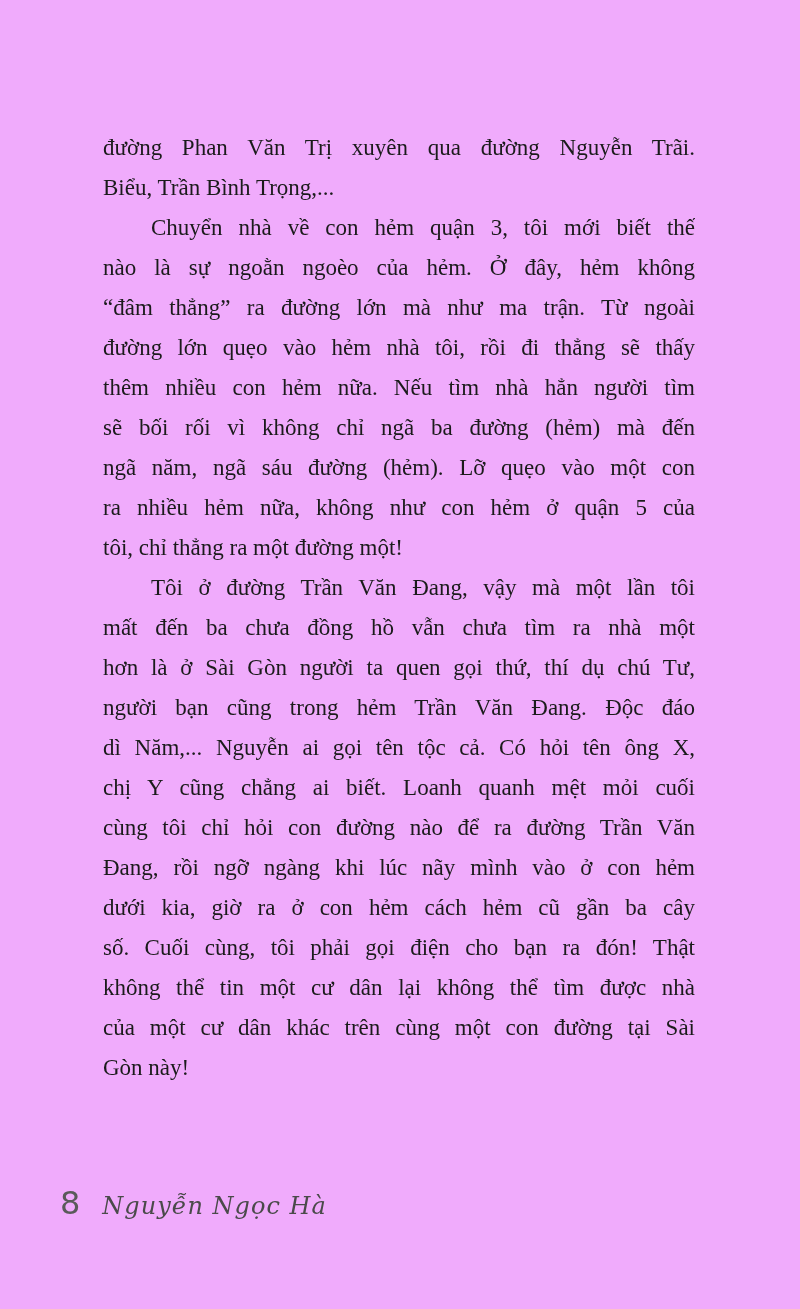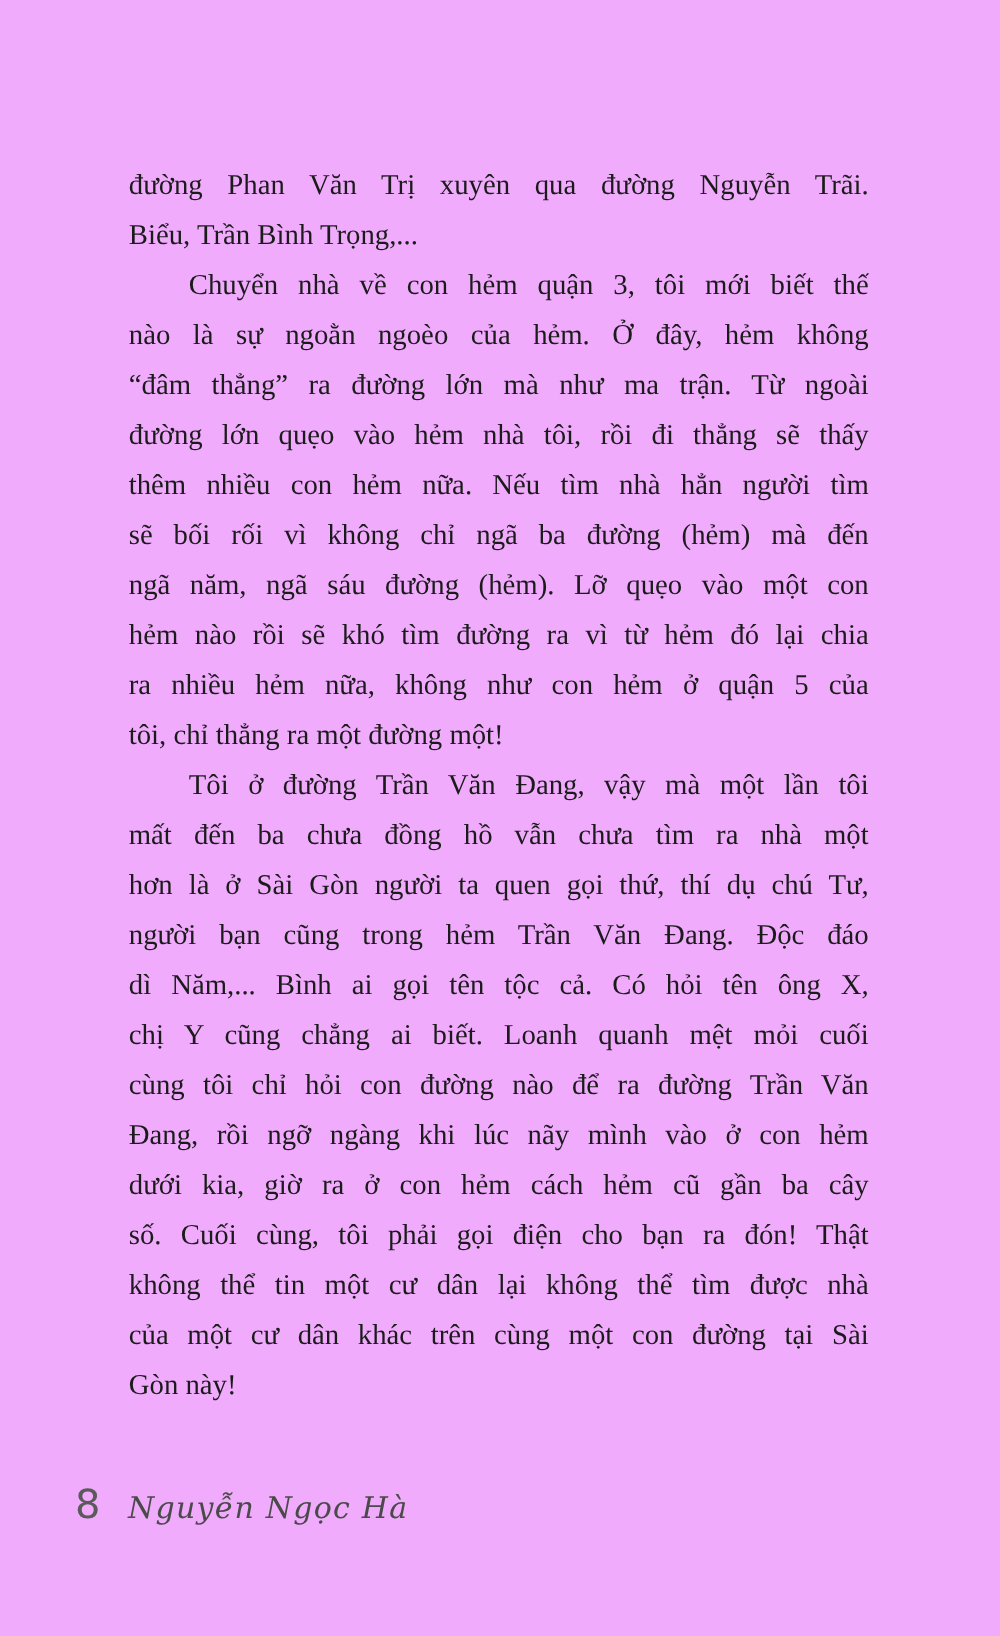--- a/index.html
+++ b/index.html
@@ -75,30 +75,29 @@
         <div class="line last">Biểu, Trần Bình Trọng,...</div>
       </div>
       <div class="paragraph">
         <div class="line indent">Chuyển nhà về con hẻm quận 3, tôi mới biết thế</div>
         <div class="line">nào là sự ngoằn ngoèo của hẻm. Ở đây, hẻm không</div>
         <div class="line">“đâm thẳng” ra đường lớn mà như ma trận. Từ ngoài</div>
         <div class="line">đường lớn quẹo vào hẻm nhà tôi, rồi đi thẳng sẽ thấy</div>
         <div class="line">thêm nhiều con hẻm nữa. Nếu tìm nhà hẳn người tìm</div>
         <div class="line">sẽ bối rối vì không chỉ ngã ba đường (hẻm) mà đến</div>
         <div class="line">ngã năm, ngã sáu đường (hẻm). Lỡ quẹo vào một con</div>
-        <div class="line">hẻm nào rồi sẽ khó tìm đường ra vì từ hẻm đó lại chia</div>
         <div class="line">ra nhiều hẻm nữa, không như con hẻm ở quận 5 của</div>
         <div class="line last">tôi, chỉ thẳng ra một đường một!</div>
       </div>
       <div class="paragraph">
         <div class="line indent">Tôi ở đường Trần Văn Đang, vậy mà một lần tôi</div>
         <div class="line">mất đến ba chưa đồng hồ vẫn chưa tìm ra nhà một</div>
         <div class="line">hơn là ở Sài Gòn người ta quen gọi thứ, thí dụ chú Tư,</div>
         <div class="line">người bạn cũng trong hẻm Trần Văn Đang. Độc đáo</div>
-        <div class="line">dì Năm,... Bình ai gọi tên tộc cả. Có hỏi tên ông X,</div>
+        <div class="line">dì Năm,... Nguyễn ai gọi tên tộc cả. Có hỏi tên ông X,</div>
         <div class="line">chị Y cũng chẳng ai biết. Loanh quanh mệt mỏi cuối</div>
         <div class="line">cùng tôi chỉ hỏi con đường nào để ra đường Trần Văn</div>
         <div class="line">Đang, rồi ngỡ ngàng khi lúc nãy mình vào ở con hẻm</div>
         <div class="line">dưới kia, giờ ra ở con hẻm cách hẻm cũ gần ba cây</div>
         <div class="line">số. Cuối cùng, tôi phải gọi điện cho bạn ra đón! Thật</div>
         <div class="line">không thể tin một cư dân lại không thể tìm được nhà</div>
         <div class="line">của một cư dân khác trên cùng một con đường tại Sài</div>
         <div class="line last">Gòn này!</div>
       </div>
     </div>

